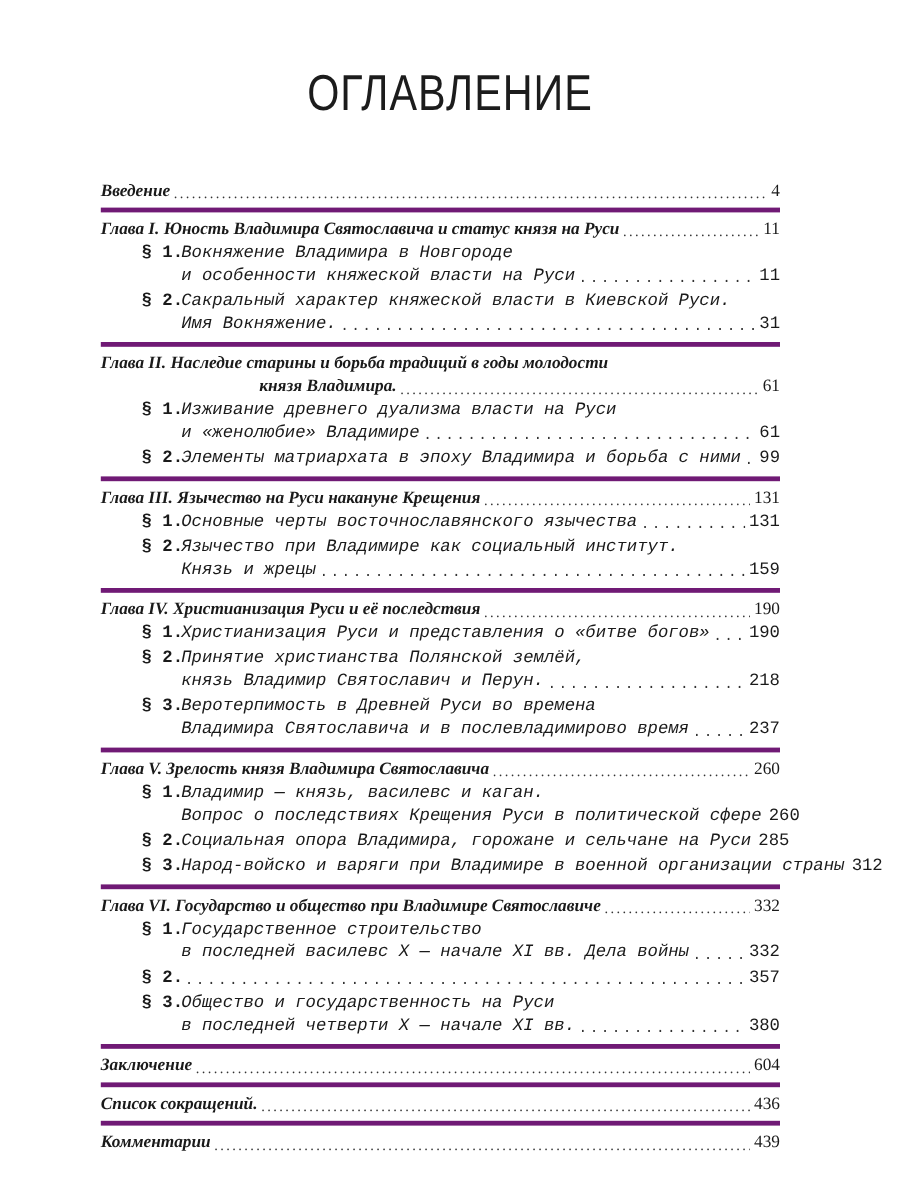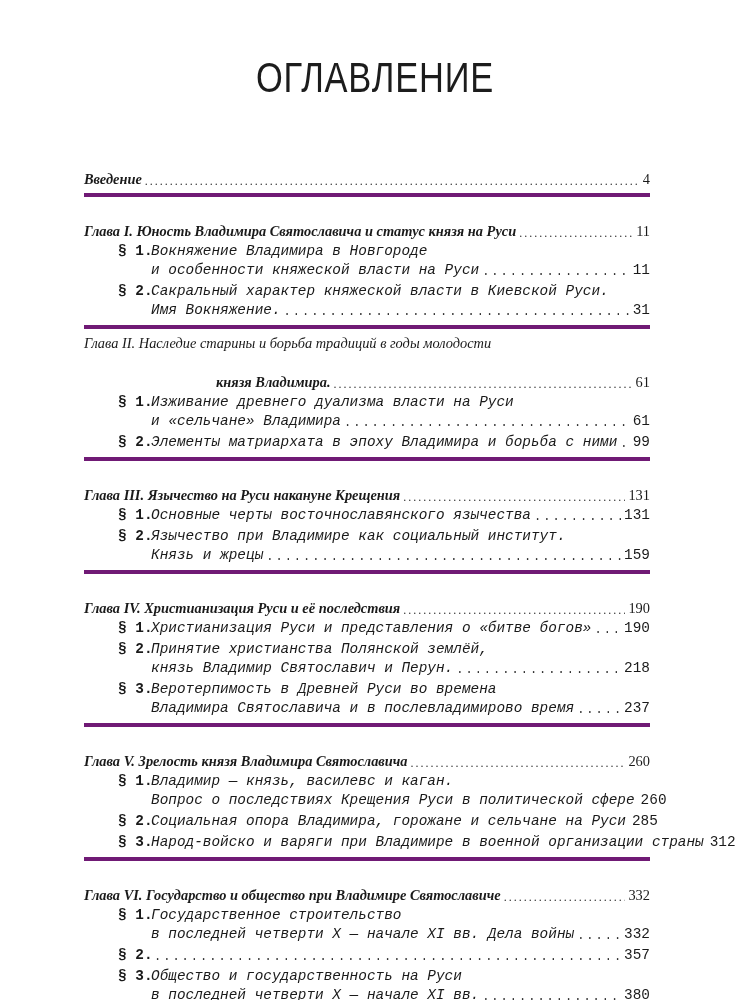--- a/index.html
+++ b/index.html
@@ -61,21 +61,21 @@
       font-style: normal;
       color: #333;
       font-size: 12px;
       line-height: 16px;
     }
     .row .page {
       font-style: normal;
       white-space: nowrap;
       text-align: right;
     }
-    .chapter .text, .top .text { font-weight: bold; margin-top: 20px; }
+    .chapter .text, .top .text { font-weight: bold; }
     .chapter .page, .top .page { font-weight: normal; }
     .chapter-cont { padding-left: 132px; }
     .section {
       padding-left: 34px;
     }
     .section .sec-num {
       font-style: normal;
       font-weight: bold;
       width: 33px;
       display: inline-block;
@@ -125,31 +125,31 @@
       <div class="row cont">
         <span class="text">Имя Вокняжение.</span>
         <span class="leader">................................................................................................................................................</span>
         <span class="page">31</span>
       </div>
     </div>
   </div>
 
   <div class="block">
     <div class="chapter">
-      <div style="font-weight:normal; line-height:19px; white-space:nowrap;">Глава II. Наследие старины и борьба традиций в годы молодости</div>
+      <div style="font-weight:bold; line-height:19px; white-space:nowrap;">Глава II. Наследие старины и борьба традиций в годы молодости</div>
       <div class="row chapter-cont">
         <span class="text">князя Владимира.</span>
         <span class="leader">................................................................................................................................................</span>
         <span class="page">61</span>
       </div>
     </div>
     <div class="section sub">
       <div class="line1"><span class="sec-num">§ 1.</span><span>Изживание древнего дуализма власти на Руси</span></div>
       <div class="row cont">
-        <span class="text">и «сельчане» Владимира</span>
+        <span class="text">и «женолюбие» Владимире</span>
         <span class="leader">................................................................................................................................................</span>
         <span class="page">61</span>
       </div>
     </div>
     <div class="section sub">
       <div class="row">
         <span class="sec-num">§ 2.</span>
         <span class="text">Элементы матриархата в эпоху Владимира и борьба с ними</span>
         <span class="leader">................................................................................................................................................</span>
         <span class="page">99</span>
@@ -247,21 +247,21 @@
 
   <div class="block">
     <div class="row chapter">
       <span class="text">Глава VI. Государство и общество при Владимире Святославиче</span>
       <span class="leader">................................................................................................................................................</span>
       <span class="page">332</span>
     </div>
     <div class="section sub">
       <div class="line1"><span class="sec-num">§ 1.</span><span>Государственное строительство</span></div>
       <div class="row cont">
-        <span class="text">в последней четверти X — начале XI вв. Дела войны</span>
+        <span class="text">в последней василевс X — начале XI вв. Дела войны</span>
         <span class="leader">................................................................................................................................................</span>
         <span class="page">332</span>
       </div>
     </div>
     <div class="section sub">
       <div class="row">
         <span class="sec-num">§ 2.</span>
         <span class="leader">................................................................................................................................................</span>
         <span class="page">357</span>
       </div>

